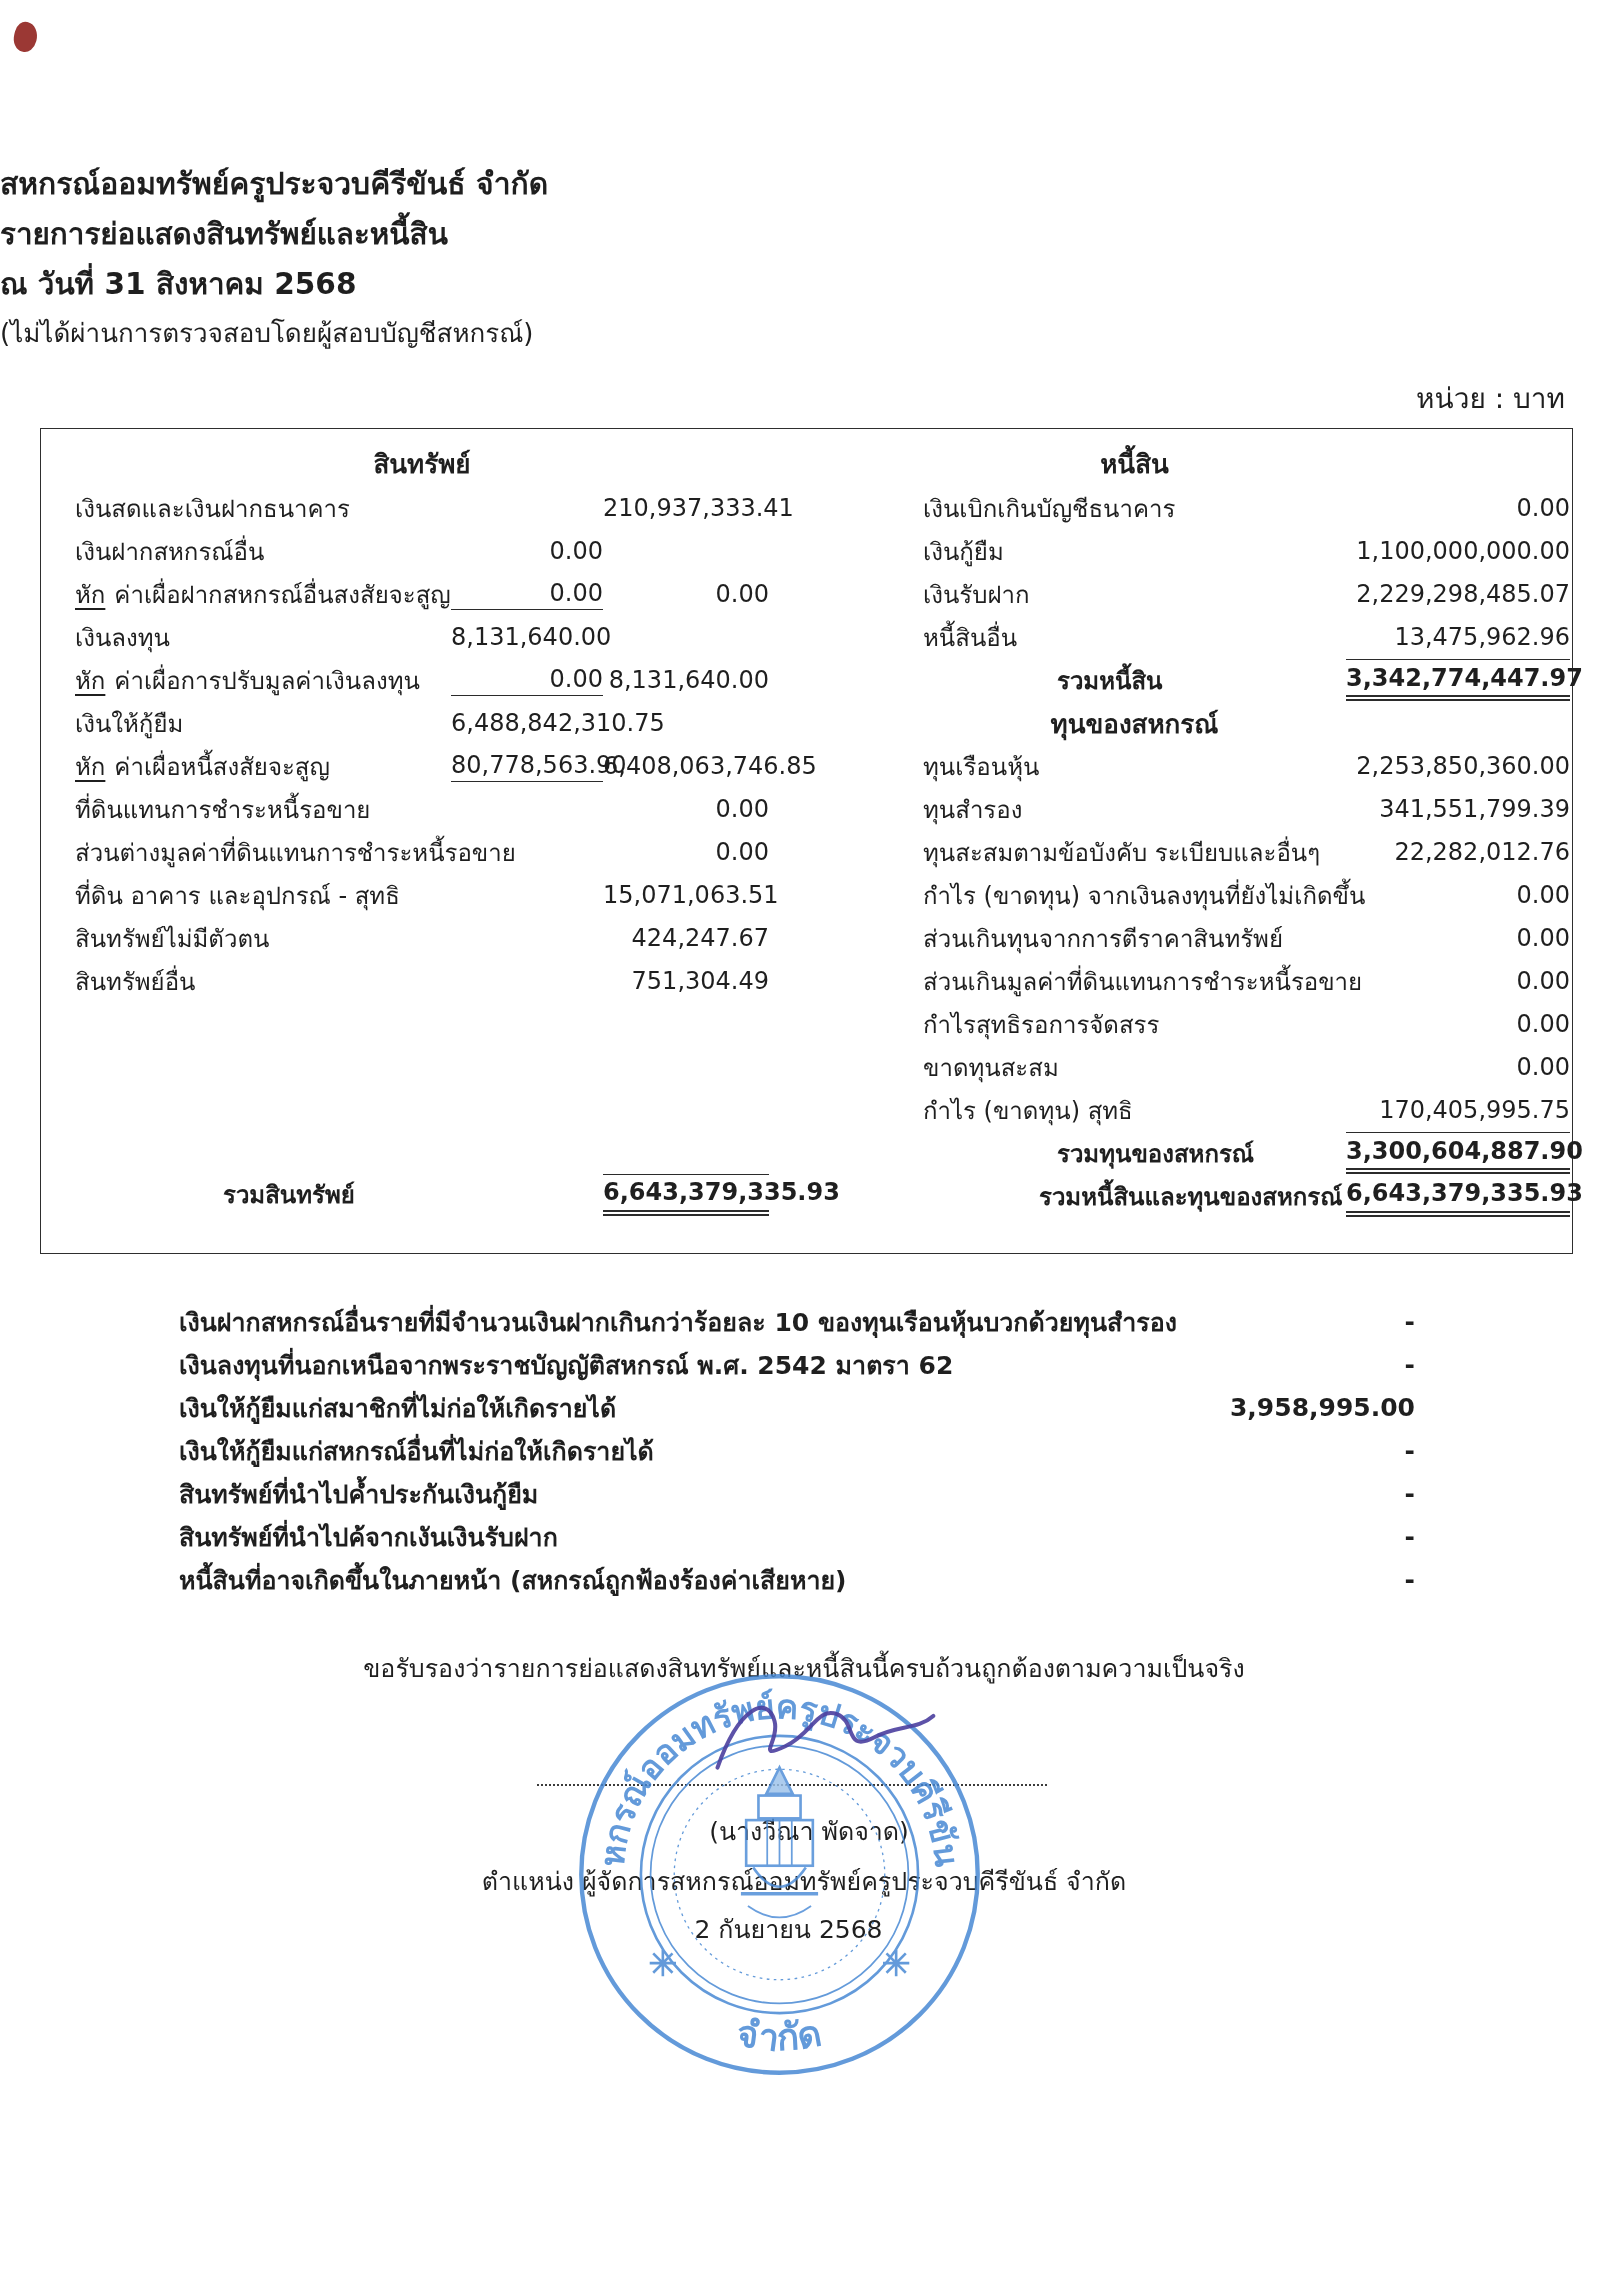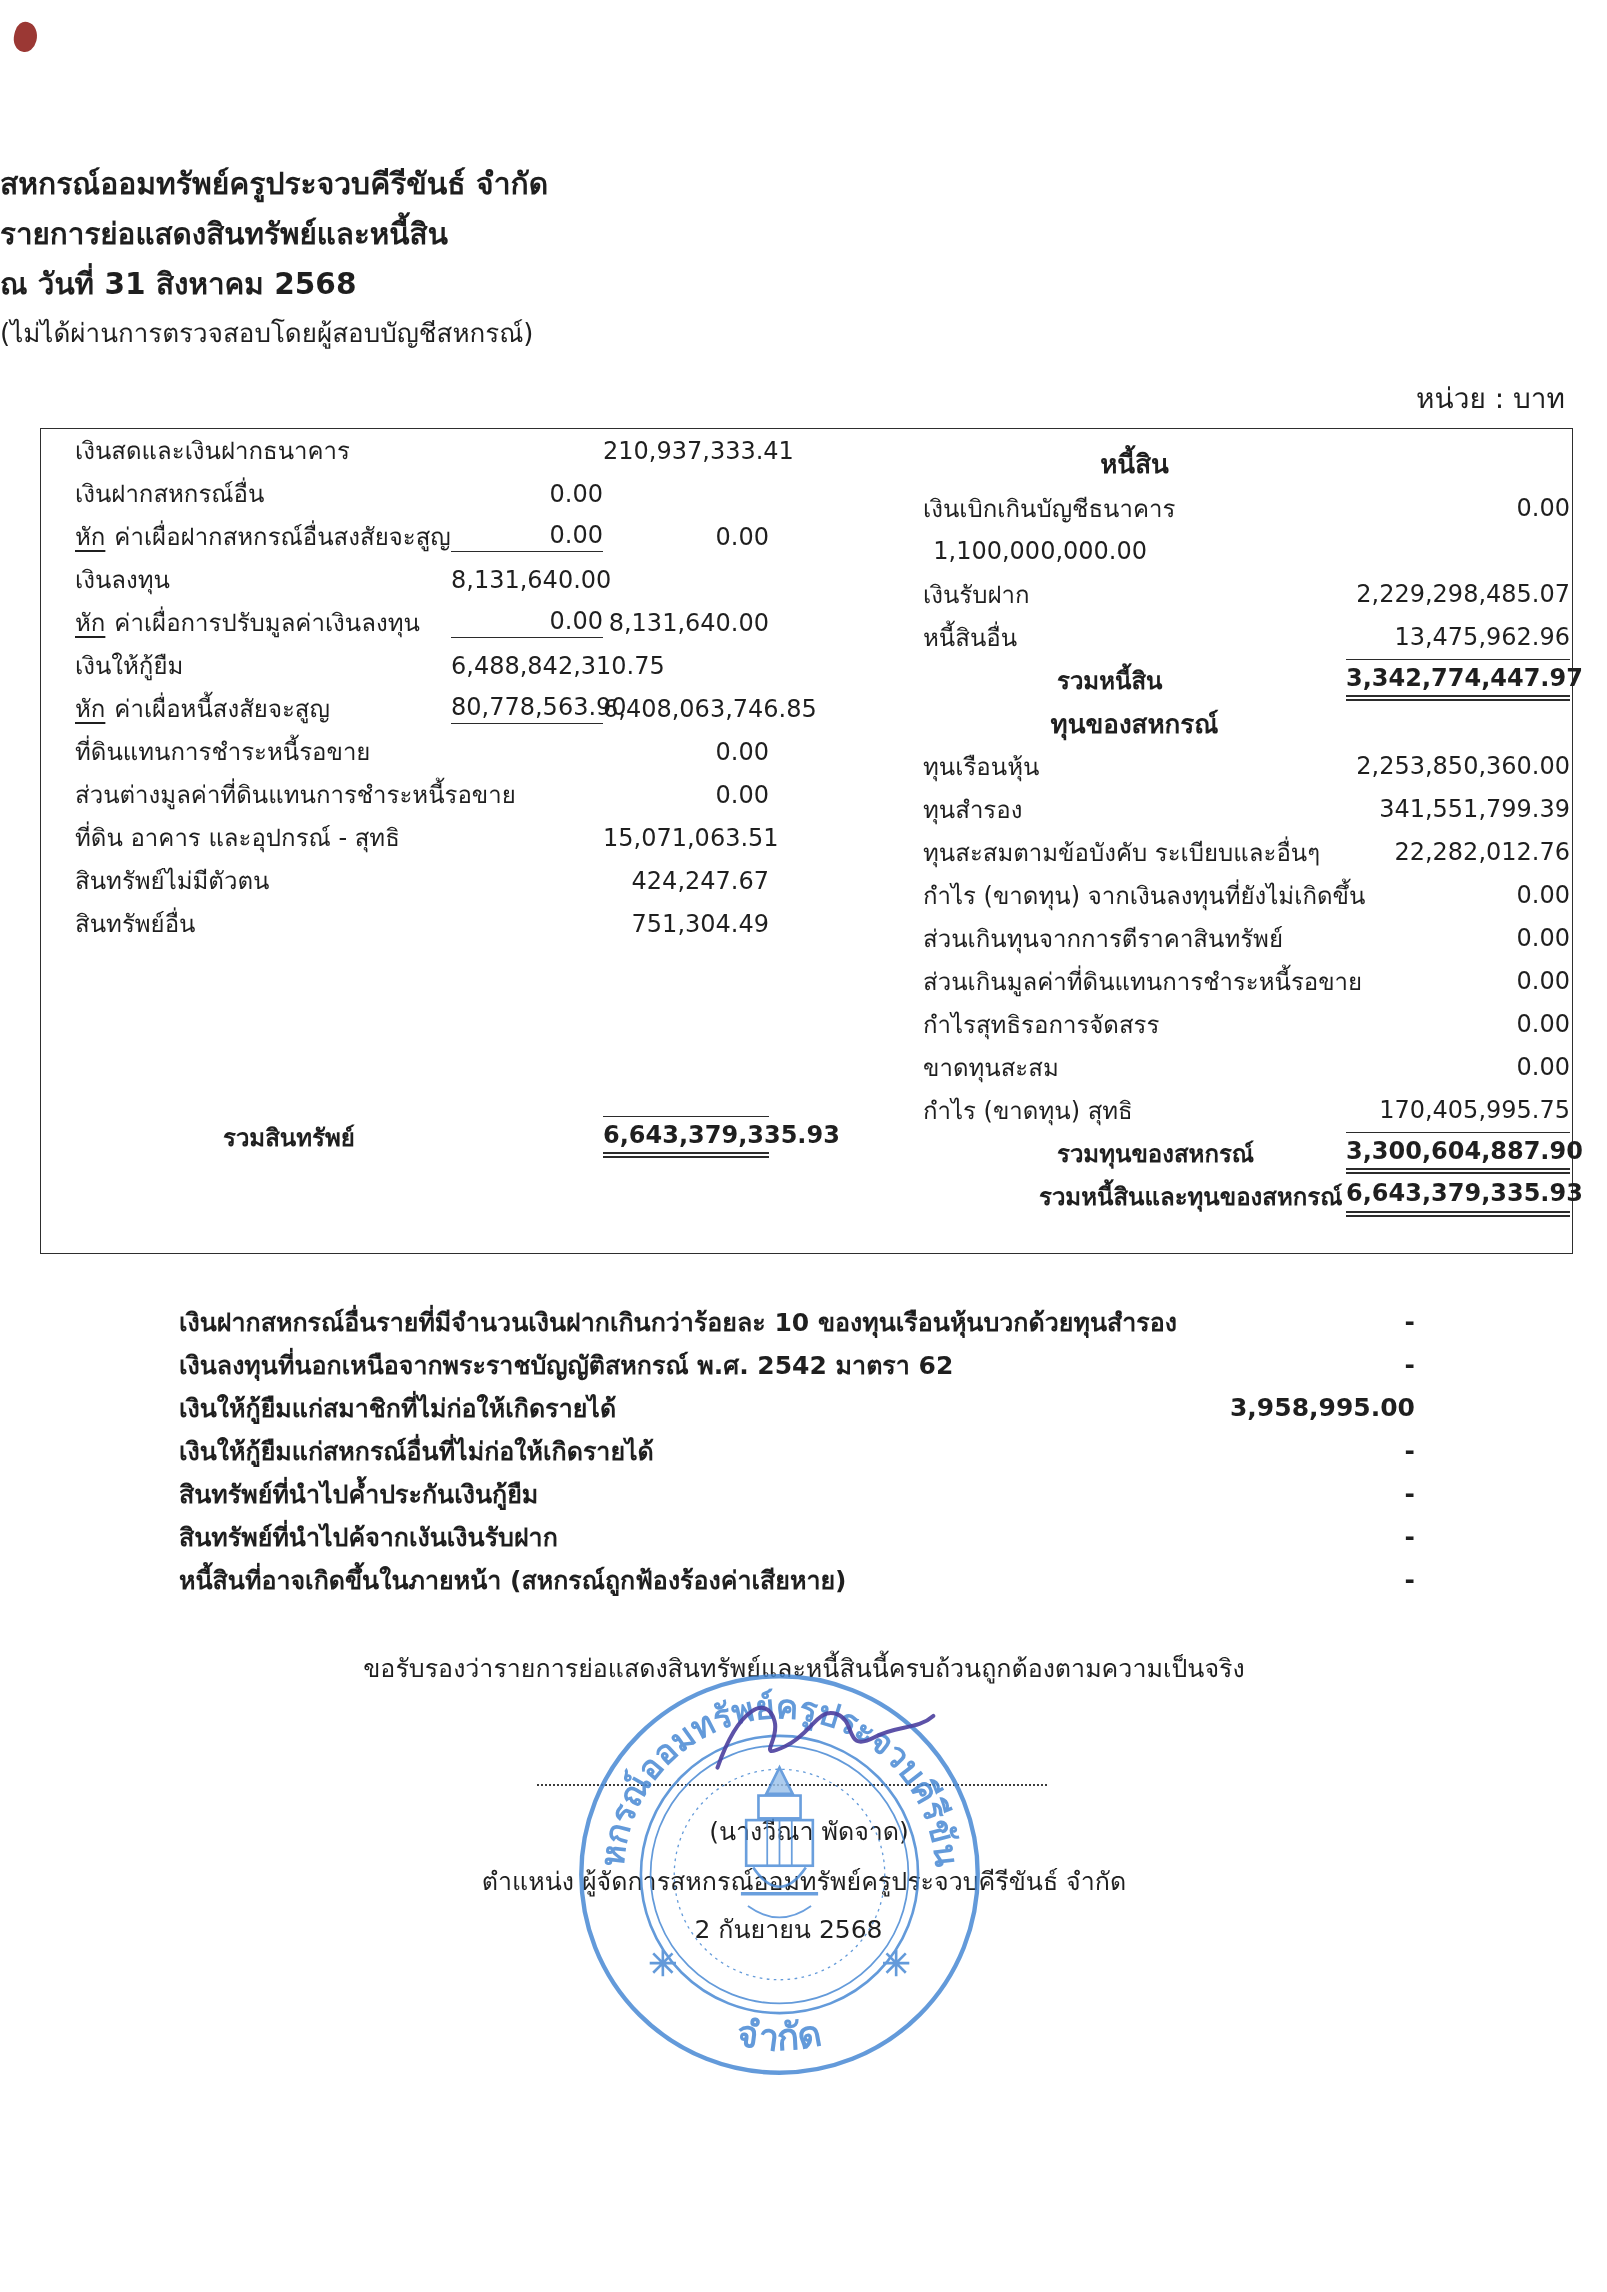--- a/index.html
+++ b/index.html
@@ -62,20 +62,23 @@
   <div class="t1">สหกรณ์ออมทรัพย์ครูประจวบคีรีขันธ์ จำกัด</div>
   <div class="t2">รายการย่อแสดงสินทรัพย์และหนี้สิน</div>
   <div class="t3">ณ วันที่ 31 สิงหาคม 2568</div>
   <div class="t4">(ไม่ได้ผ่านการตรวจสอบโดยผู้สอบบัญชีสหกรณ์)</div>
 </div>
 <div class="abs unit">หน่วย : บาท</div>
 
 <div class="abs box">
 
   <div class="half half-a">
+    <div class="hrow">
+      <span class="hc">สินทรัพย์</span>
+    </div>
 
     <div class="row">
       <span class="lbl">เงินสดและเงินฝากธนาคาร</span>
       <span class="c1"></span>
       <span class="c2">210,937,333.41</span>
     </div>
     <div class="row">
       <span class="lbl">เงินฝากสหกรณ์อื่น</span>
       <span class="c1">0.00</span>
       <span class="c2"></span>
@@ -142,20 +145,21 @@
     <div class="hrow">
       <span class="hc">หนี้สิน</span>
       <span class="lval"></span>
     </div>
 
     <div class="row">
       <span class="lbl">เงินเบิกเกินบัญชีธนาคาร</span>
       <span class="lval">0.00</span>
     </div>
     <div class="row">
+      <span class="lbl">เงินกู้ยืม</span>
       <span class="lval">1,100,000,000.00</span>
     </div>
     <div class="row">
       <span class="lbl">เงินรับฝาก</span>
       <span class="lval">2,229,298,485.07</span>
     </div>
     <div class="row">
       <span class="lbl">หนี้สินอื่น</span>
       <span class="lval">13,475,962.96</span>
     </div>

